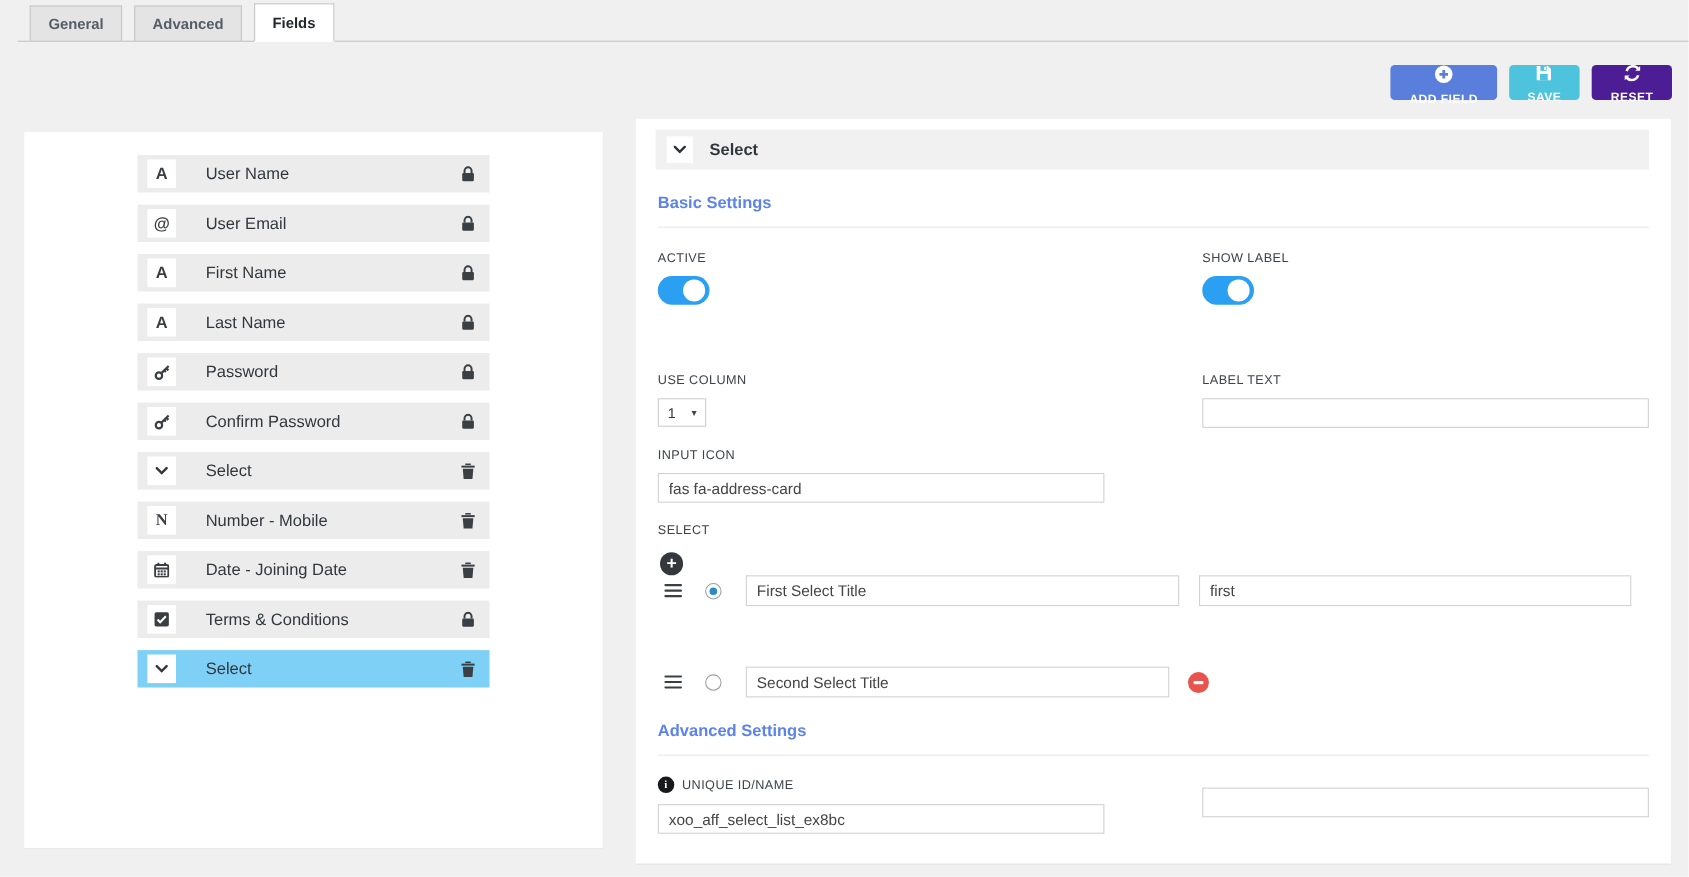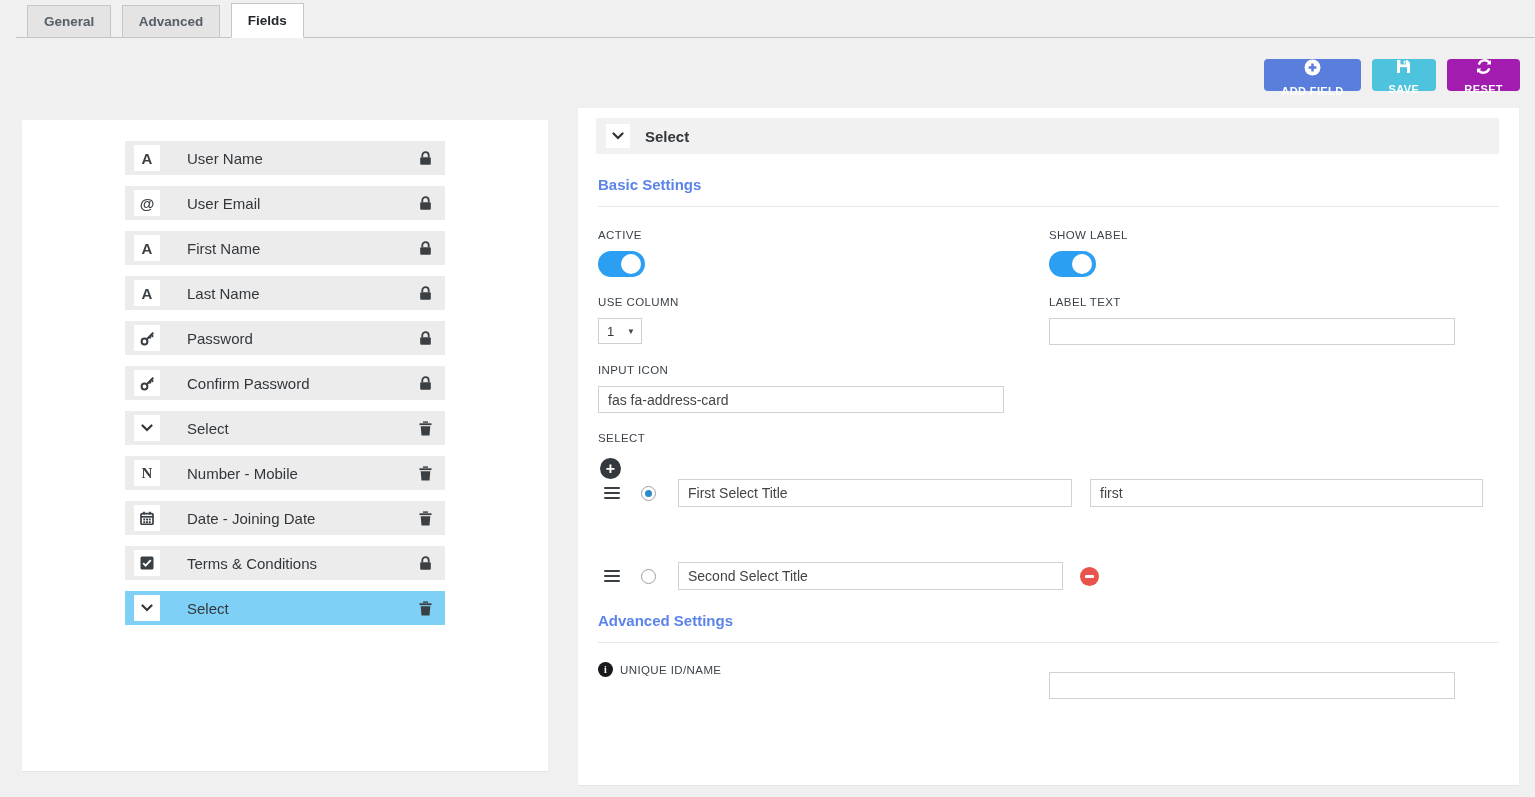--- a/index.html
+++ b/index.html
@@ -20,21 +20,21 @@
   .tab.active { background:#fff; border-bottom-color:#fff; color:#23282d;
                 padding:9px 16px; margin-top:2px; }
 
   
   .toolbar { position:absolute; top:59px; right:15px; display:flex; gap:11px; }
   .btn { height:32px; border:none; border-radius:4px; color:#fff;
          font-family:inherit; font-weight:700; font-size:11px; letter-spacing:.4px;
          display:inline-flex; align-items:center; gap:9px; padding:0 17px; cursor:pointer;flex-direction:column; }
   .btn-add   { background:#5a7edb; }
   .btn-save  { background:#4ec3de; }
-  .btn-reset { background:#a21caf; }
+  .btn-reset { background:#4c1d95; }
 
   
   .left-panel { position:absolute; left:22px; top:120px; width:526px; height:651px;
                 background:#fff; box-shadow:0 1px 1px rgba(0,0,0,.04); padding-top:21px; }
   .fl-item { width:320px; height:34px; margin:0 auto 11px auto; background:#ececec;
              display:flex; align-items:center; padding:0 13px 0 9px; cursor:pointer; }
   .fl-item.selected { background:#7ed0f6; }
   .fl-iconbox { width:26px; height:26px; background:#fff; display:flex;
                 align-items:center; justify-content:center; flex:0 0 26px; }
   .glyph { font-weight:700; font-size:15px; color:#3a3f44; }
@@ -49,21 +49,21 @@
   .acc-header { height:36px; background:#f1f1f1; display:flex; align-items:center;
                 padding-left:10px; cursor:pointer; }
   .acc-chevbox { width:24px; height:24px; background:#fff; display:flex;
                  align-items:center; justify-content:center; }
   .acc-title { margin-left:15px; font-size:15px; font-weight:700; color:#32373c; }
 
   .section-title { color:#5b83ea; font-size:15px; font-weight:700;
                    margin:22px 0 0 2px; padding-bottom:13px; border-bottom:1px solid #e8e8e8; }
   .section-title.advanced { }
 
-  .grid2 { display:grid; grid-template-columns:451px 1fr; padding-left:2px; }
+  .grid2 { display:grid; grid-template-columns:451px 1fr; padding-left:2px;gap:44px; }
   .fgroup { margin-top:22px; }
   .fgroup.tight { margin-top:19px; }
   .flabel { font-size:11.5px; color:#3c434a; letter-spacing:.4px; display:flex; align-items:center; }
   .fcontrol { margin-top:10px; }
 
   .text-input { width:406px; height:27px; border:1px solid #d2d2d2; background:#fff;
                 padding:0 9px; font-size:14px; color:#444; font-family:inherit; }
 
   .toggle { width:47px; height:26px; border-radius:13px; background:#2b9ff2;
             position:relative; cursor:pointer; }
@@ -414,20 +414,23 @@
   <div class="section-title advanced">Advanced Settings</div>
 
   <div class="grid2">
     <div class="fgroup tight">
       <div class="flabel">
         <span class="info-circle">
             <span>i</span>
           </span>
         <span>UNIQUE ID/NAME</span>
       </div>
+      <div class="fcontrol">
+        <input class="text-input" type="text" value="xoo_aff_select_list_ex8bc" style="">
+      </div>
     </div>
     <div class="fgroup tight">
       <div class="fcontrol">
         <input class="text-input" type="text" value="" style="">
       </div>
     </div>
   </div>
 
 </div>
 

